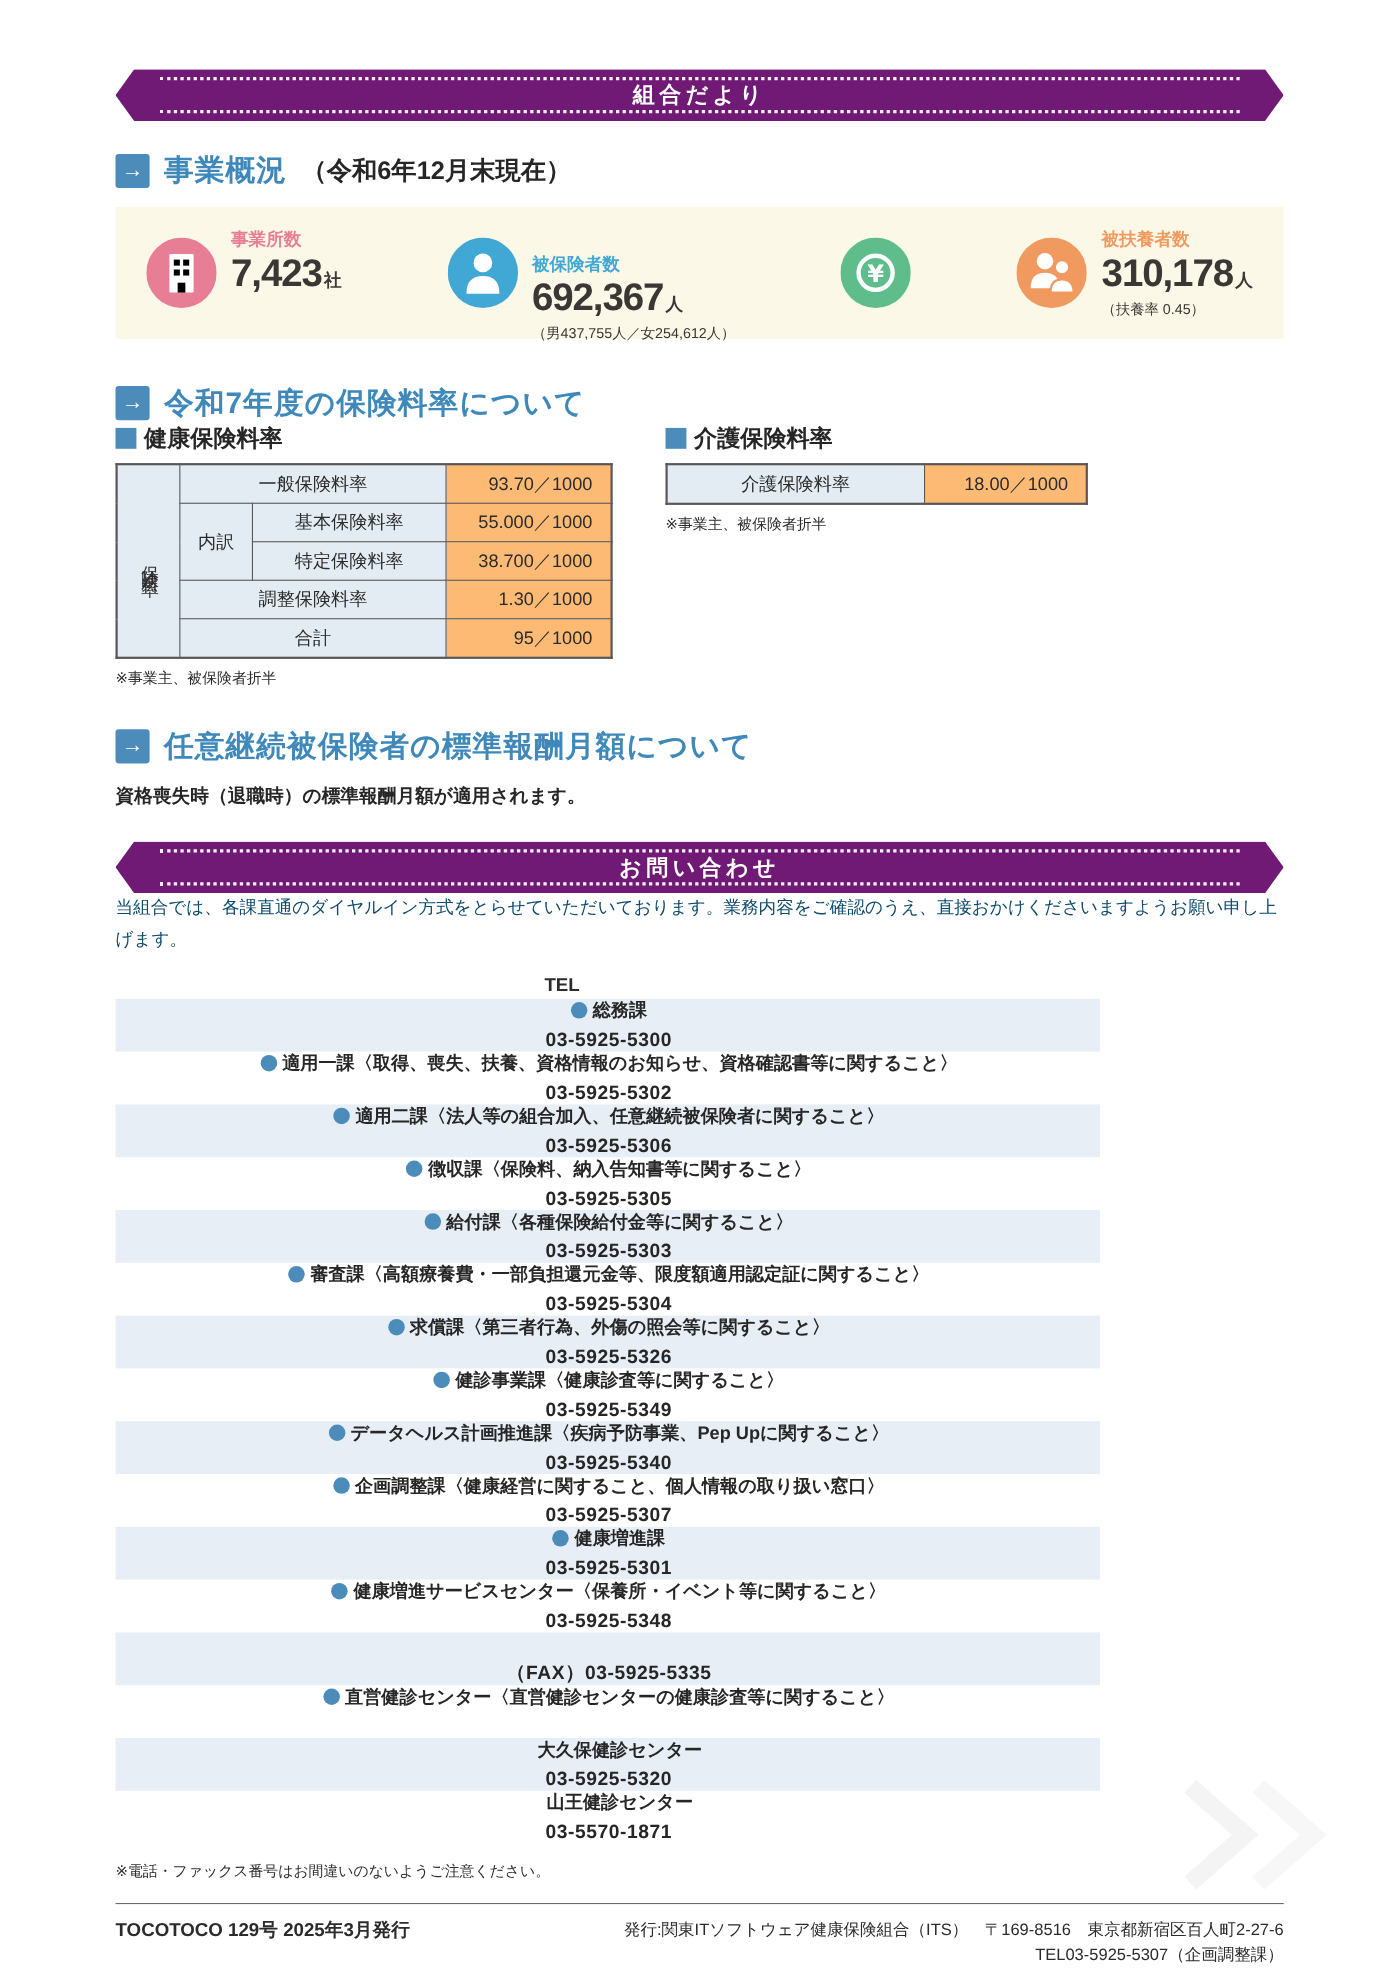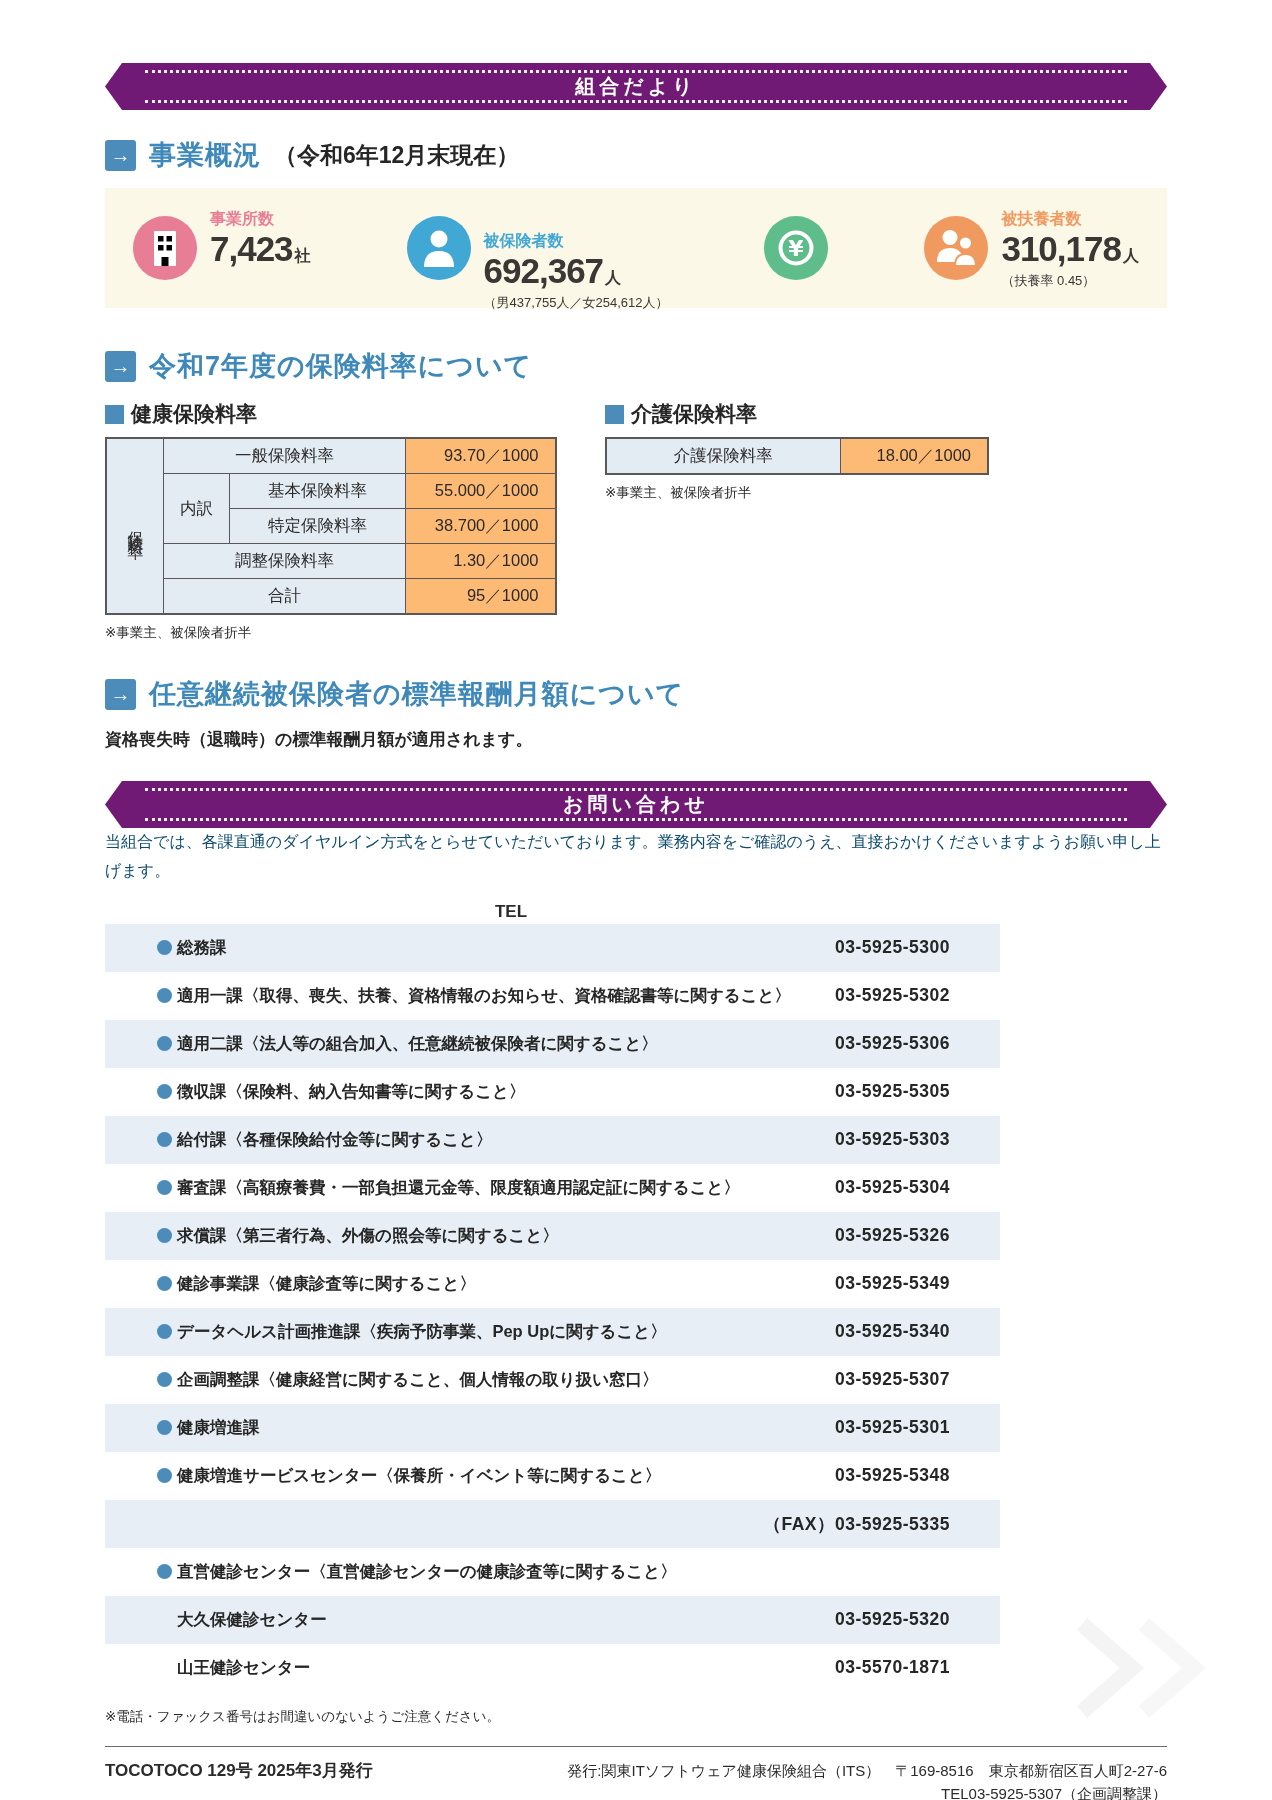--- a/index.html
+++ b/index.html
@@ -48,21 +48,21 @@
   .stat { display:flex; align-items:center; gap:13px; }
   .stat-circle svg { display:block; }
   .stat-text { display:flex; flex-direction:column; height:90px; }
   .stat-label { font-size:16px; font-weight:bold; line-height:1.2; margin-top:6px; }
   .stat-value-line { display:flex; align-items:baseline; color:#3a3734; margin-top:2px; }
   .stat-value { font-size:35px; font-weight:bold; letter-spacing:-1px; line-height:1.1; }
   .stat-unit  { font-size:16px; font-weight:bold; margin-left:2px; }
   .stat-note  { font-size:13px; color:#3a3734; margin-top:3px; min-height:15px; white-space:nowrap; }
 
   
-  .rates-cols { display:flex; margin-top:16px; align-items:flex-start; }
+  .rates-cols { display:flex; align-items:flex-start; }
   .col-left  { width:452px; }
   .col-right { margin-left:48px; }
   .sub-head { display:flex; align-items:center; gap:7px; font-size:21px; font-weight:bold; color:#262626; }
   .sq { width:19px; height:19px; background:#4b8cba; flex:0 0 19px; }
   table.rate { border-collapse:collapse; margin-top:9px; border:2px solid #595757;padding-left:48px; }
   .rate td { border:1px solid #595757; font-size:16.5px; height:34px; padding:0; }
   td.hcell { background:#e4ecf3; text-align:center; }
   td.vcell {
     background:#e4ecf3; writing-mode:vertical-rl; text-orientation:upright;
     text-align:center; letter-spacing:4px; font-size:16px; width:56px;
@@ -71,21 +71,21 @@
   .note { font-size:13.5px; margin-top:9px; color:#2b2b2b; }
 
   .body-text { margin-top:16px; font-size:17px; font-weight:bold; color:#262626; }
 
   
   .intro { font-size:16px; line-height:1.8; color:#0c4a6e; }
   .tel-head { width:812px; text-align:center; font-size:17px; font-weight:bold; margin-top:16px; }
   .c-table { width:895px; margin-top:2px; }
   .c-row {
     height:48px; display:flex; align-items:center; justify-content:space-between;
-    padding:0 50px 0 52px; box-sizing:border-box;
+    padding:0 50px 0 52px; box-sizing:border-box;flex-direction:column;
   }
   .c-row:nth-child(odd) { background:#e8eef5; }
   .c-label { font-size:16.5px; font-weight:bold; display:flex; align-items:center; color:#262626; white-space:nowrap; }
   .bullet { width:15px; height:15px; border-radius:50%; background:#4b8cba; display:inline-block; margin-right:5px; flex:0 0 15px; }
   .indent .c-label { padding-left:20px; }
   .c-phone { font-size:17.5px; font-weight:bold; letter-spacing:.5px; white-space:nowrap; color:#262626; }
 
   .bottom-note { margin-top:16px; font-size:13.5px; }
 
   

